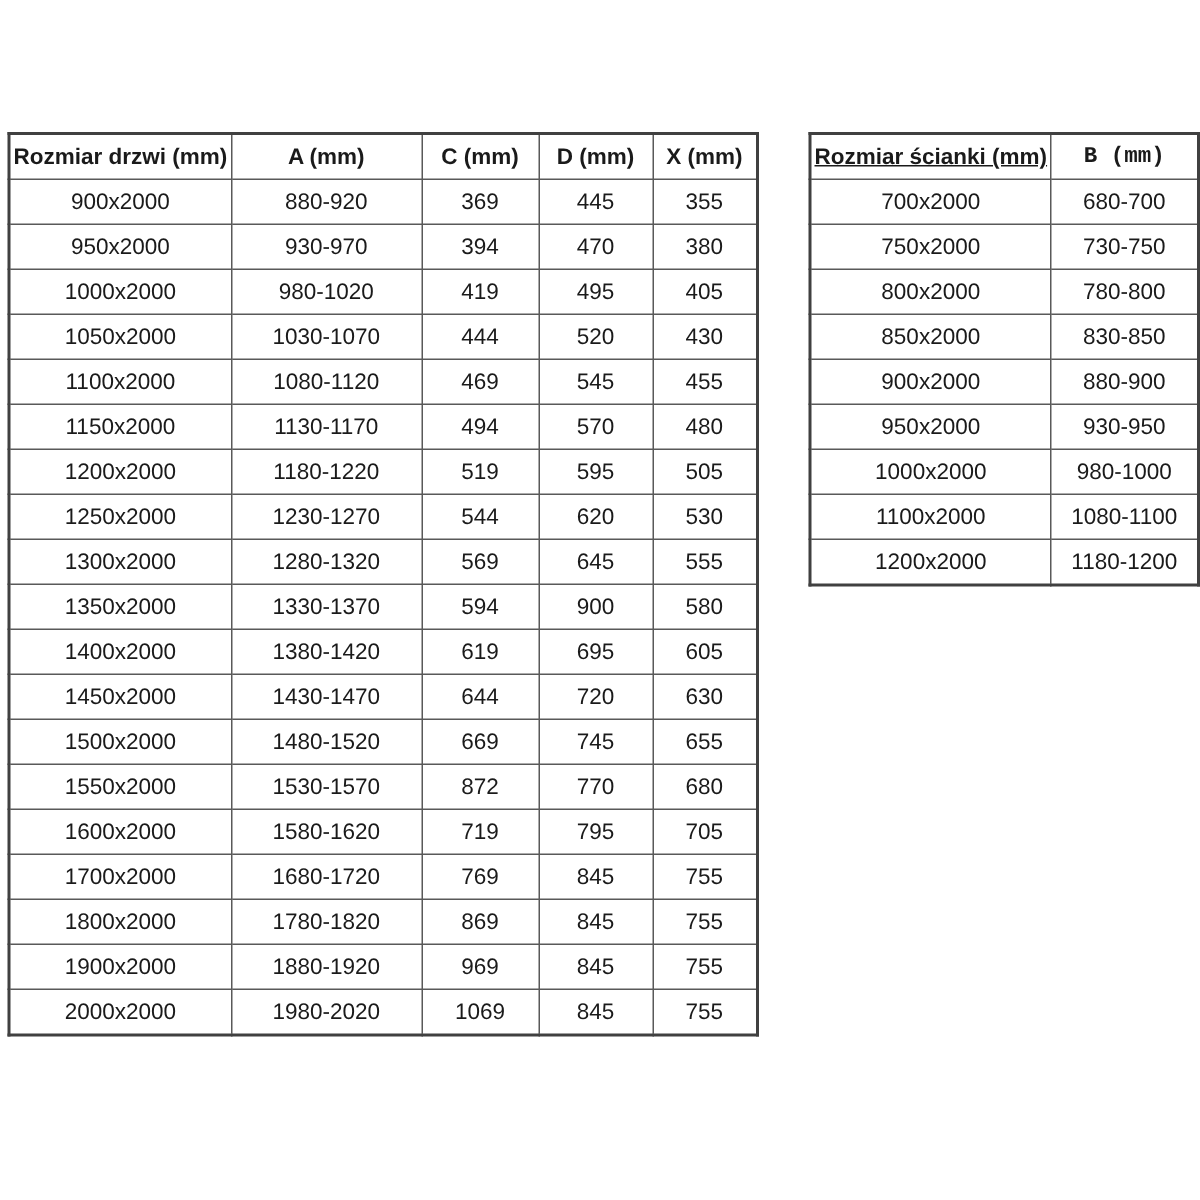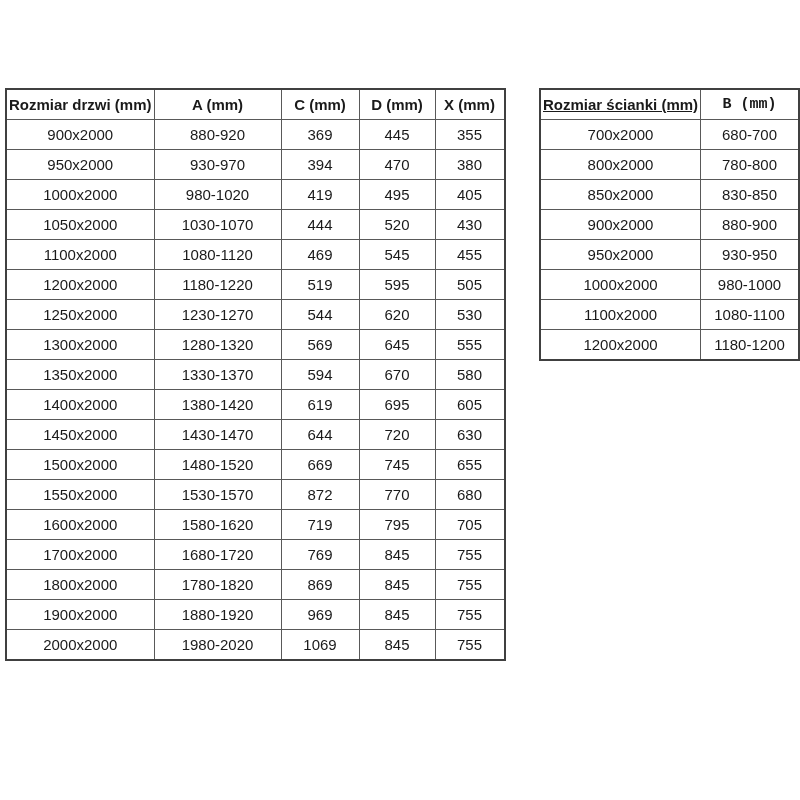--- a/index.html
+++ b/index.html
@@ -93,20 +93,27 @@
         <td>430</td>
       </tr>
       <tr>
         <td>1100x2000</td>
         <td>1080-1120</td>
         <td>469</td>
         <td>545</td>
         <td>455</td>
       </tr>
       <tr>
+        <td>1150x2000</td>
+        <td>1130-1170</td>
+        <td>494</td>
+        <td>570</td>
+        <td>480</td>
+      </tr>
+      <tr>
         <td>1200x2000</td>
         <td>1180-1220</td>
         <td>519</td>
         <td>595</td>
         <td>505</td>
       </tr>
       <tr>
         <td>1250x2000</td>
         <td>1230-1270</td>
         <td>544</td>
@@ -117,21 +124,21 @@
         <td>1300x2000</td>
         <td>1280-1320</td>
         <td>569</td>
         <td>645</td>
         <td>555</td>
       </tr>
       <tr>
         <td>1350x2000</td>
         <td>1330-1370</td>
         <td>594</td>
-        <td>670</td>
+        <td>900</td>
         <td>580</td>
       </tr>
       <tr>
         <td>1400x2000</td>
         <td>1380-1420</td>
         <td>619</td>
         <td>695</td>
         <td>605</td>
       </tr>
       <tr>
@@ -199,20 +206,24 @@
         <th>Rozmiar ścianki (mm)</th>
         <th>B (mm)</th>
       </tr>
     </thead>
     <tbody>
       <tr>
         <td>700x2000</td>
         <td>680-700</td>
       </tr>
       <tr>
+        <td>750x2000</td>
+        <td>730-750</td>
+      </tr>
+      <tr>
         <td>800x2000</td>
         <td>780-800</td>
       </tr>
       <tr>
         <td>850x2000</td>
         <td>830-850</td>
       </tr>
       <tr>
         <td>900x2000</td>
         <td>880-900</td>

